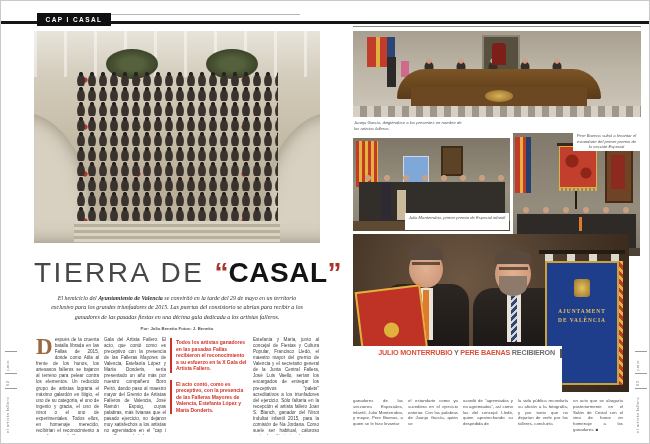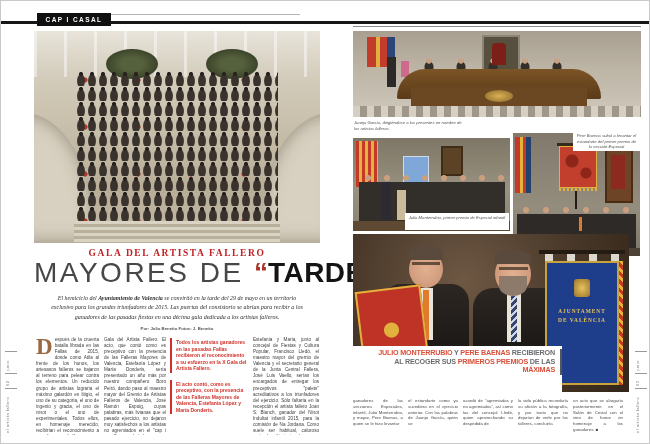--- a/index.html
+++ b/index.html
@@ -188,22 +188,21 @@
   <div class="abs photo p1">
     <div class="p1-arch"></div>
     <div class="p1-plant" style="left:72px;"></div>
     <div class="p1-plant" style="right:62px;"></div>
     <div class="p1-stair l"></div>
     <div class="p1-stair r"></div>
     <div class="p1-crowd"></div>
     <div class="p1-steps"></div>
   </div>
 
-  <div class="abs kicker">GALA DEL ARTISTA FALLERO</div>
-  <div class="abs headline"><span class="hl-light">MAYORES DE </span><span class="hl-quote">“</span><span class="hl-bold">TARDE</span><span class="hl-quote">”</span></div>
+  <div class="abs headline"><span class="hl-light">TIERRA DE </span><span class="hl-quote">“</span><span class="hl-bold">CASAL</span><span class="hl-quote">”</span></div>
   <div class="abs deck"><span>El hemiciclo del </span><b>Ayuntamiento de Valencia</b><span> se convirtió en la tarde del 29 de mayo en un territorio exclusivo para los grandes triunfadores de 2015. Las puertas del consistorio se abrían para recibir a los ganadores de las pasadas fiestas en una décima gala dedicada a los artistas falleros.</span></div>
   <div class="abs byline">Por: Julio Beneito  Fotos: J. Beneito</div>
 
   <div class="abs col col1"><span class="dropcap">D</span><span>espués de la cruenta batalla librada en las Fallas de 2015, donde como Atila al frente de los hunos, los artesanos falleros se bajaron al terreno para pelear contra los elementos. Un reducido grupo de artistas lograría el máximo galardón en litigio, el uno de su categoría, el uno de ingenio y gracia, el uno de ninot o el uno de experimentales. Todos ellos, en homenaje merecido, recibirían el reconocimiento a su esfuerzo en la X</span></div>
   <div class="abs col col2">Gala del Artista Fallero. El acto, que contó como es preceptivo con la presencia de las Falleras Mayores de Valencia, Estefanía López y María Donderis, sería presentado un año más por nuestro compañero Boro Peiró, dando paso al maestro mayor del Gremio de Artistas Falleros de Valencia, José Ramón Espuig, cuyas palabras, más livianas que el pasado ejercicio, no dejaron muy satisfechos a los artistas no agremiados en el "cap i casal" por obviarlos en su alocución.</div>
   <div class="abs callouts">
     <div class="callout">Todos los artistas ganadores en las pasadas Fallas recibieron el reconocimiento a su esfuerzo en la X Gala del Artista Fallero.</div>
     <div class="callout">El acto contó, como es preceptivo, con la presencia de las Falleras Mayores de Valencia, Estefanía López y María Donderis.</div>
   </div>
   <div class="abs col col4">Estefanía y María, junto al concejal de Fiestas y Cultura Popular, Francisco Lledó, el maestro mayor del gremio de Valencia y el secretario general de la Junta Central Fallera, José Luis Vaello, serían los encargados de entregar los preceptivos "palets" acreditativos a los triunfadores del ejercicio. Sólo faltaría en la recepción el artista fallero Joan S. Blanch, ganador del Ninot Indultat infantil 2015, para la comisión de Na Jordana. Como suele ser habitual, caluroso sería el recibimiento a los</div>
@@ -270,21 +269,20 @@
           <div>AJUNTAMENT</div>
           <div>DE VALÈNCIA</div>
         </div>
     </div>
     <div class="p5-rope"></div>
   </div>
 
   <div class="abs statement-wrap">
     <div class="statement">
         <div><span class="r">JULIO MONTERRUBIO</span><span class="g"> Y </span><span class="r">PERE BAENAS</span><span class="g"> RECIBIERON</span></div>
-        <div><span class="g">AL RECOGER SUS </span><span class="r">PRIMEROS PREMIOS</span><span class="g"> DE LAS </span><span class="r">MÁXIMAS</span></div>
       </div>
   </div>
 
   <div class="abs rcol rc1">ganadores de las secciones Especiales, infantil, Julio Monterrubio, y mayor, Pere Baenas, a quien se le hizo levantar</div>
   <div class="abs rcol rc2">el estandarte como ya sucediera en el ejercicio anterior. Con las palabras de Juanjo García, quien se</div>
   <div class="abs rcol rc3">acordó de "agremiados y no agremiados", así como las del concejal Lledó, quien aprovechando su despedida de</div>
   <div class="abs rcol rc4">la vida pública recordaría su afición a la fotografía, y por tanto que no dejarían de verle por los talleres, concluiría</div>
   <div class="abs rcol rc5">un acto que se alargaría posteriormente en el Salón de Cristal con el vino de honor en homenaje a los ganadores. ■</div>
 
   <div class="abs vrule lm" style="top:350px;"></div>

